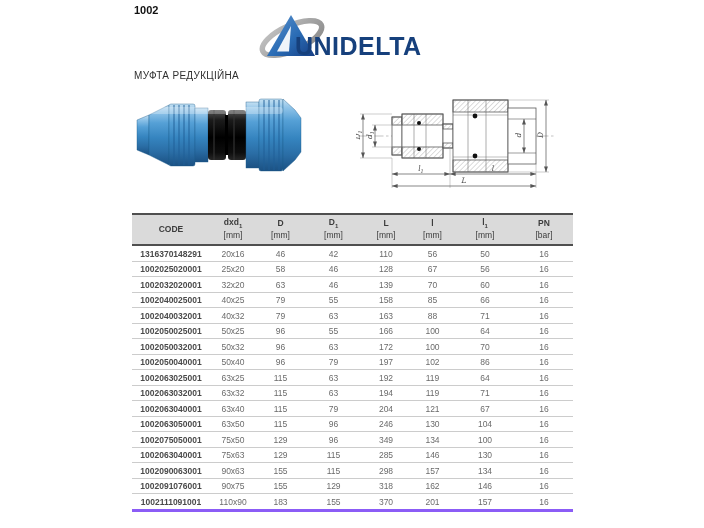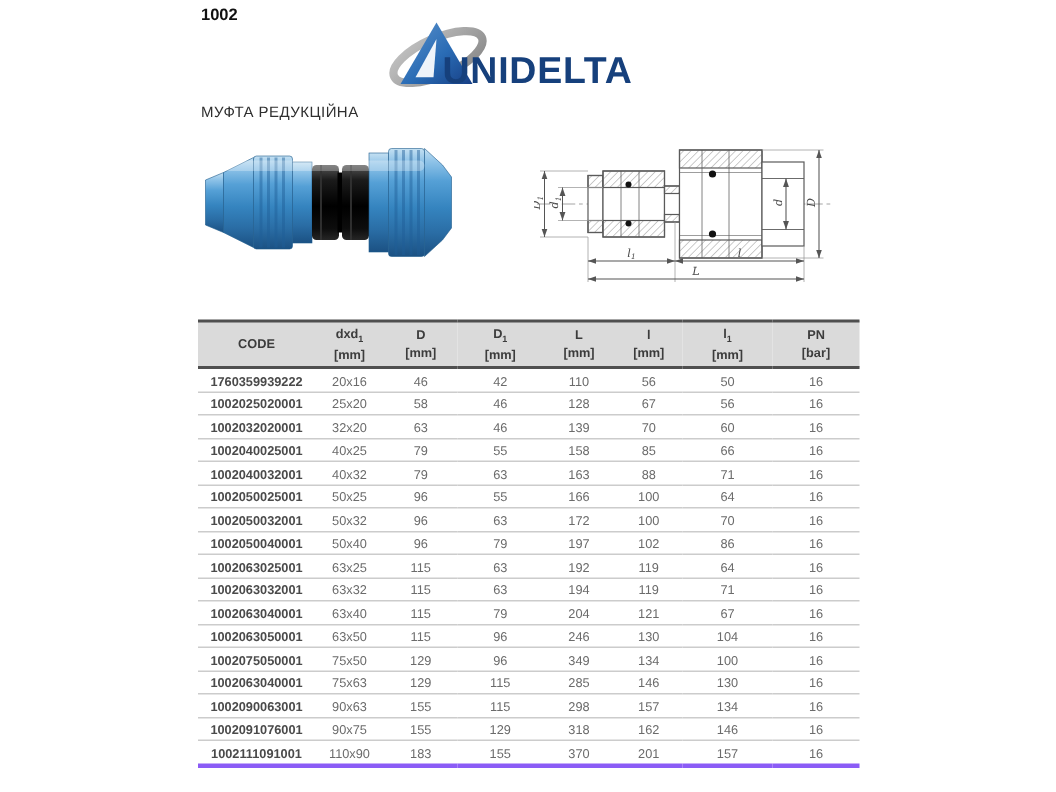--- a/index.html
+++ b/index.html
@@ -13,21 +13,21 @@
   .photo-svg   { position:absolute; left:135px; top:92px;  width:170px; height:86px; }
   .drawing-svg { position:absolute; left:356px; top:86px;  width:202px; height:110px; }
 
   table.spec { position:absolute; left:132px; top:213px; width:441px;
                border-collapse:collapse; table-layout:fixed; }
   table.spec thead th {
       background:#dadada; border-top:2px solid #4f4f4f; border-bottom:2px solid #4f4f4f;
       font-size:8.5px; font-weight:bold; color:#3c3c3c; text-align:center;
       height:31px; vertical-align:middle; padding:2px 0; line-height:1.35; }
   table.spec thead th sub { font-size:6px; }
-  .h-unit { font-weight:bold; }
+  .h-unit { font-weight:normal; }
   table.spec tbody td {
       font-size:8.5px; text-align:center; color:#6b6b6b;
       border-bottom:1px solid #cccccc; padding:2.5px 0 2px 0; height:15px; }
   table.spec tbody td.code { font-weight:bold; color:#4a4a4a; }
   table.spec tbody tr:last-child td { border-bottom:3px solid #8b5cf6; }
 
   .dim-label { font-family:"DejaVu Serif", serif; font-style:italic; font-size:7.5px; fill:#4a4a4a; }
   .dim-sub   { font-size:5px; }
 </style>
 </head>
@@ -224,21 +224,21 @@
           <div class="h-unit">[mm]</div>
         </th>
         <th>
           <div class="h-label">PN</div>
           <div class="h-unit">[bar]</div>
         </th>
       </tr>
   </thead>
   <tbody>
       <tr>
-        <td class="code">1760359939222</td>
+        <td class="code">1316370148291</td>
         <td class="val">20x16</td>
         <td class="val">46</td>
         <td class="val">42</td>
         <td class="val">110</td>
         <td class="val">56</td>
         <td class="val">50</td>
         <td class="val">16</td>
       </tr>
       <tr>
         <td class="code">1002025020001</td>

